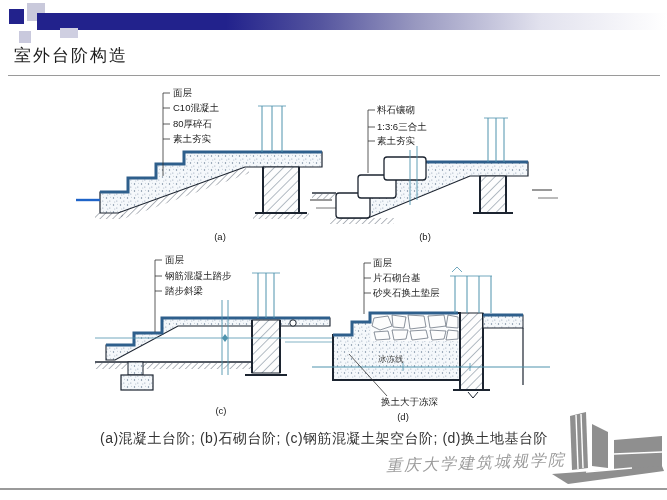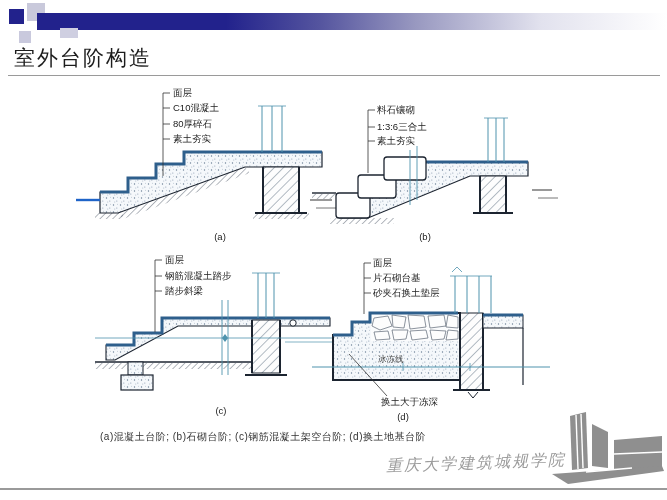--- a/index.html
+++ b/index.html
@@ -6,25 +6,25 @@
   .slide{position:relative;width:667px;height:500px;background:#ffffff;overflow:hidden;
          font-family:"Liberation Sans",sans-serif;}
   
   .sq{position:absolute;}
   .sq-navy{left:9px;top:9px;width:15px;height:15px;background:#22228c;}
   .sq-lt1{left:27px;top:3px;width:18px;height:18px;background:#c9c9db;}
   .sq-lt2{left:60px;top:28px;width:18px;height:10px;background:#cfcfe1;}
   .sq-lt3{left:19px;top:31px;width:12px;height:12px;background:#c9c9dd;}
   .accent-bar{position:absolute;left:37px;top:13px;width:630px;height:17px;
      background:linear-gradient(to right,#22228c 0%,#22228c 30%,#55559f 45%,#9898c0 60%,#e2e2ee 80%,#ffffff 100%);}
-  .page-title{position:absolute;left:14px;top:44px;font-size:21px;letter-spacing:2px;color:#1c1c1c;}
+  .page-title{position:absolute;left:14px;top:44px;font-size:17px;letter-spacing:2px;color:#1c1c1c;}
   .title-rule{position:absolute;left:8px;top:75px;width:652px;height:1px;background:#9a9a9a;}
   .bottom-rule{position:absolute;left:0;top:488px;width:667px;height:2px;background:#9a9a9a;}
   
-  .fig-caption{position:absolute;left:100px;top:430px;font-size:10px;color:#333;letter-spacing:0.5px;}
+  .fig-caption{position:absolute;left:100px;top:430px;font-size:14px;color:#333;letter-spacing:0.5px;}
   .watermark{position:absolute;left:386px;top:453px;font-size:16px;color:#9c9c9c;
      font-style:italic;font-family:"DejaVu Serif",serif;transform:rotate(-2deg);letter-spacing:2px;}
   .canvas{position:absolute;left:0;top:0;}
   .logo{position:absolute;left:552px;top:408px;}
   svg text{font-family:"Liberation Sans",sans-serif;fill:#222;}
   svg text.lbl{font-size:9.5px;}
   svg text.cap{font-size:9.5px;text-anchor:middle;}
   svg text.inner{font-size:8.5px;fill:#444;}
 </style>
 </head>

